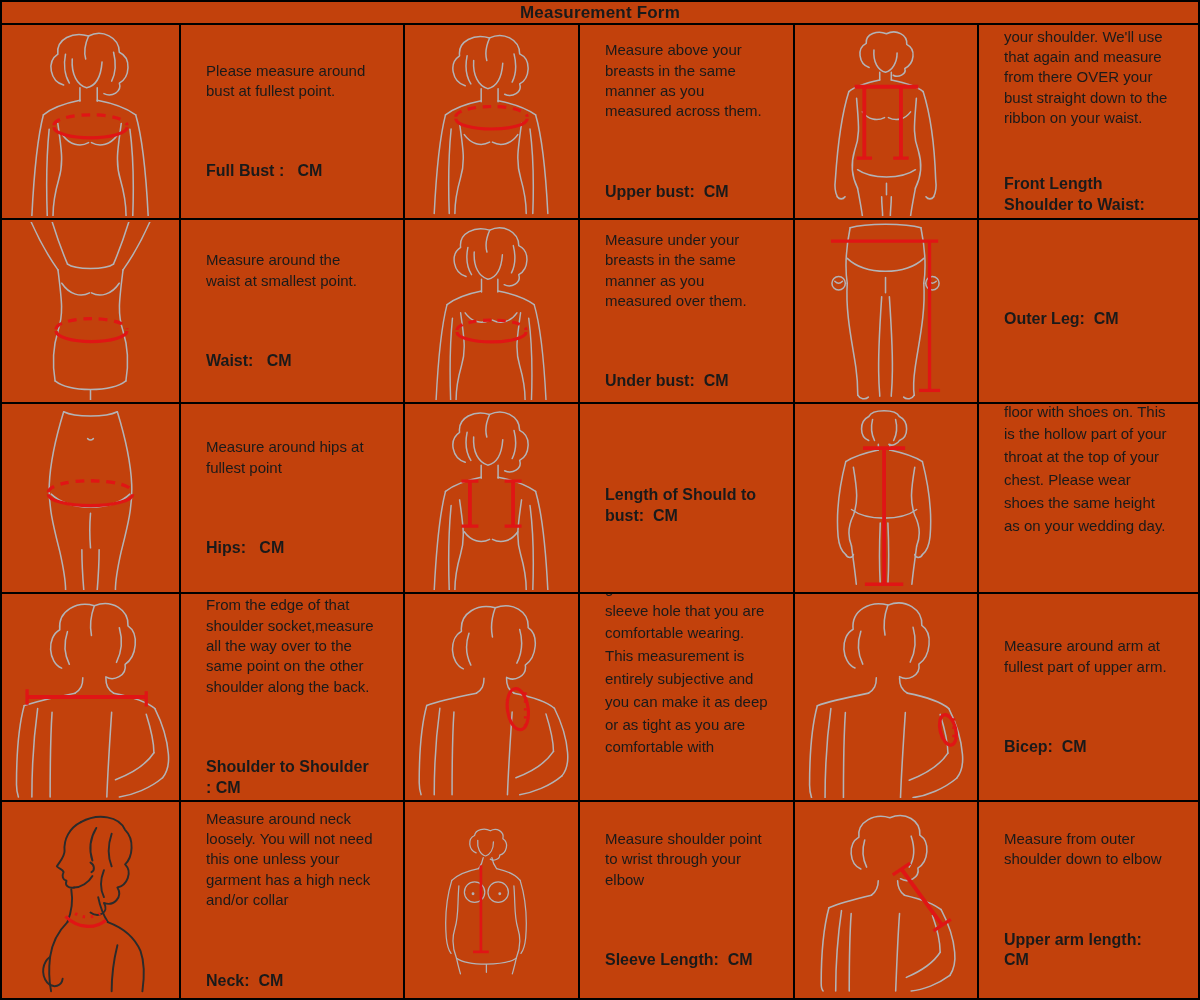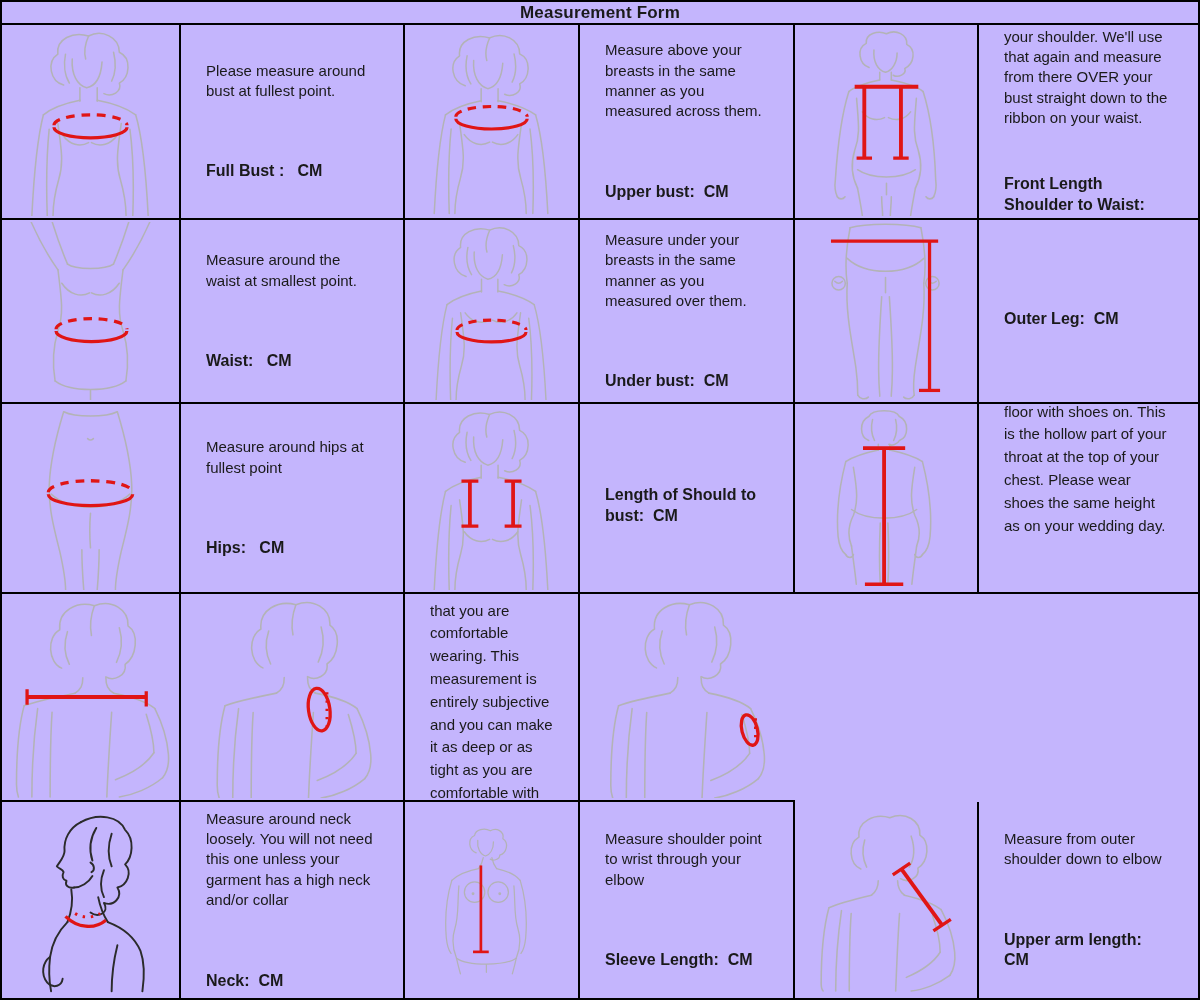--- a/index.html
+++ b/index.html
@@ -1,17 +1,17 @@
 <!DOCTYPE html>
 <html><head>
 <meta charset="utf-8">
 <style>
   html,body{margin:0;padding:0;background:#fff;}
   body{font-family:"Liberation Sans","DejaVu Sans",sans-serif;color:#1a1a1a;}
-  .form{width:1200px;height:1000px;box-sizing:border-box;border:2px solid #000;background:#c4b5fd;
+  .form{width:1200px;height:1000px;box-sizing:border-box;border:2px solid #000;background:#c2410c;
         display:grid;grid-template-rows:23px 195px 184px 190px 208px auto;}
   .titlebar{box-sizing:border-box;border-bottom:2px solid #000;display:flex;align-items:center;justify-content:center;
             font-weight:bold;font-size:17px;letter-spacing:.2px;}
   .row{display:grid;grid-template-columns:179px 224px 175px 215px 184px auto;min-height:0;}
   .cell{box-sizing:border-box;border-right:2px solid #000;border-bottom:2px solid #000;overflow:hidden;min-width:0;min-height:0;}
   .row .cell:last-child{border-right:none;}
   .row:last-child .cell{border-bottom:none;}
   .fig{display:flex;align-items:center;justify-content:center;padding:2px;}
   .fig svg{width:100%;height:100%;}
   .txt{display:flex;flex-direction:column;justify-content:center;padding:4px 25px;gap:44px;}
@@ -215,20 +215,24 @@
         <path class="g" d="M82,84 C82,92 80,96 74,100 M106,84 C106,92 108,96 114,100"></path>
         <path class="g" d="M74,100 C54,104 34,108 21,113 M114,100 C134,104 150,110 157,116"></path>
         <path class="g" d="M21,113 C15,135 13,165 13,195 C13,200 14,205 15,208 M35,116 C31,145 29,175 29,208"></path>
         <path class="g" d="M157,116 C165,132 170,150 171,163 C172,174 170,182 165,188 M148,122 C153,138 156,152 156,162"></path>
         <path class="g" d="M165,188 C152,199 134,206 120,208 M156,162 C148,174 132,184 116,190"></path>
         <path class="g" d="M50,120 C48,150 48,180 48,208 M112,120 C110,150 108,180 107,208"></path>
         <path class="rt" d="M24,104 H148"></path>
         <path class="r" d="M24,96 V112 M148,98 V114"></path>
       </svg>
     </div>
+    <div class="cell txt">
+      <p class="desc">From the edge of that shoulder socket,measure all the way over to the same point on the other shoulder along the back.</p>
+      <p class="label">Shoulder to Shoulder : CM</p>
+    </div>
     <div class="cell fig">
       <svg viewBox="0 0 180 208" preserveAspectRatio="xMidYMid meet">
         <path class="g" d="M60,74 C46,68 44,42 58,34 C56,14 76,4 94,9 C112,2 130,13 129,30 C141,38 138,62 126,70 C128,82 114,88 106,83"></path>
         <path class="g" d="M66,36 C62,48 63,60 68,70 M120,32 C124,46 122,58 117,68 M94,9 C90,20 89,30 91,40"></path>
         <path class="g" d="M82,84 C82,92 80,96 74,100 M106,84 C106,92 108,96 114,100"></path>
         <path class="g" d="M74,100 C54,104 34,108 21,113 M114,100 C134,104 150,110 157,116"></path>
         <path class="g" d="M21,113 C15,135 13,165 13,195 C13,200 14,205 15,208 M35,116 C31,145 29,175 29,208"></path>
         <path class="g" d="M157,116 C165,132 170,150 171,163 C172,174 170,182 165,188 M148,122 C153,138 156,152 156,162"></path>
         <path class="g" d="M165,188 C152,199 134,206 120,208 M156,162 C148,174 132,184 116,190"></path>
         <path class="g" d="M50,120 C48,150 48,180 48,208 M112,120 C110,150 108,180 107,208"></path>
@@ -246,20 +250,24 @@
         <path class="g" d="M66,36 C62,48 63,60 68,70 M120,32 C124,46 122,58 117,68 M94,9 C90,20 89,30 91,40"></path>
         <path class="g" d="M82,84 C82,92 80,96 74,100 M106,84 C106,92 108,96 114,100"></path>
         <path class="g" d="M74,100 C54,104 34,108 21,113 M114,100 C134,104 150,110 157,116"></path>
         <path class="g" d="M21,113 C15,135 13,165 13,195 C13,200 14,205 15,208 M35,116 C31,145 29,175 29,208"></path>
         <path class="g" d="M157,116 C165,132 170,150 171,163 C172,174 170,182 165,188 M148,122 C153,138 156,152 156,162"></path>
         <path class="g" d="M165,188 C152,199 134,206 120,208 M156,162 C148,174 132,184 116,190"></path>
         <path class="g" d="M50,120 C48,150 48,180 48,208 M112,120 C110,150 108,180 107,208"></path>
         <ellipse class="r" cx="156" cy="138" rx="8" ry="16" transform="rotate(-14 156 138)"></ellipse>
         <path class="rdot" d="M162,126 V150"></path>
       </svg>
+    </div>
+    <div class="cell txt">
+      <p class="desc">Measure around arm at fullest part of upper arm.</p>
+      <p class="label">Bicep:  CM</p>
     </div>
   </div>
 
   <div class="row">
     <div class="cell fig">
       <svg viewBox="0 0 180 190" preserveAspectRatio="xMidYMid meet">
         <path class="k" d="M80,14 C68,20 62,32 63,44 C63,50 58,55 55,60 C58,63 61,63 62,66 C60,70 61,74 65,75 C63,80 67,83 73,82"></path>
         <path class="k" d="M73,82 C80,82 88,77 92,70"></path>
         <path class="k" d="M80,14 C98,4 120,8 126,22 C136,32 134,50 126,58 C134,66 128,80 118,82 C124,92 114,102 104,98 C110,108 98,114 90,108"></path>
         <path class="k" d="M96,20 C90,30 88,42 92,54 M112,26 C108,38 108,50 112,60 M104,64 C100,74 100,84 104,92"></path>

